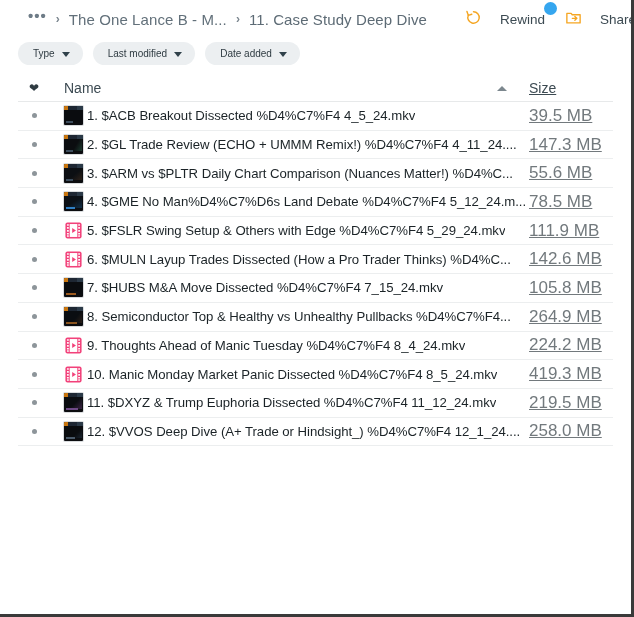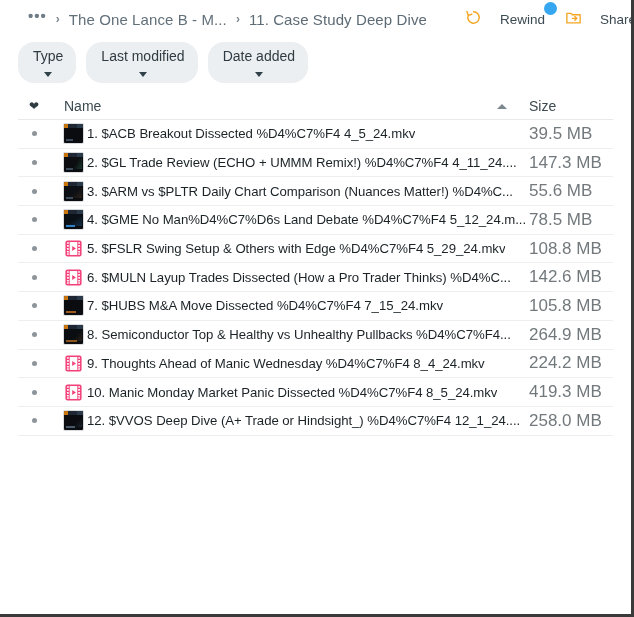--- a/index.html
+++ b/index.html
@@ -95,25 +95,24 @@
     padding: 4px 0 10px 18px;
   }
 
   .pill {
     display: flex;
     align-items: center;
     gap: 7px;
     background: #eceff1;
     border-radius: 16px;
     padding: 6px 13px 6px 15px;
-    font-size: 14px;
+    font-size: 10px;
     color: #2f3b42;
     cursor: pointer;
     user-select: none;
-    flex-direction: column;
   }
 
   .chev-down {
     display: inline-block;
     width: 0; height: 0;
     border-left: 4.5px solid transparent;
     border-right: 4.5px solid transparent;
     border-top: 5px solid #30414a;
     margin-top: 1px;
   }
@@ -163,20 +162,21 @@
     border-right: 5px solid transparent;
     border-bottom: 5px solid #7c878e;
     margin-right: 22px;
   }
 
   .col-size {
     width: 84px;
     flex: 0 0 84px;
     font-size: 12.5px;
     color: #3c4a52;
+    text-decoration: underline;
   }
 
   .row {
     display: flex;
     align-items: center;
     height: 28.7px;
     border-bottom: 1px solid #eceeef;
     margin: 0 18px;
     width: calc(100% - 36px);
     cursor: default;
@@ -408,21 +408,21 @@
     <rect x="14.9" y="6.4" width="2.0" height="1.7" rx=".4"></rect>
     <rect x="14.9" y="9.5" width="2.0" height="1.7" rx=".4"></rect>
     <rect x="14.9" y="12.6" width="2.0" height="1.7" rx=".4"></rect>
     <rect x="14.9" y="15.1" width="2.0" height="1.6" rx=".4"></rect>
   </g>
   <rect x="6.0" y="3.2" width="8.0" height="13.6" fill="#ffffff"></rect>
   <path d="M8.6 7.3 L12.6 10 L8.6 12.7 Z" fill="#F2417A"></path>
 </svg>
             <span class="fname">5. $FSLR Swing Setup &amp; Others with Edge %D4%C7%F4 5_29_24.mkv</span>
           </div>
-          <div class="col-size fsize">108.8 MB</div>
+          <div class="col-size fsize">111.9 MB</div>
         </div>
         <div class="row">
           <div class="col-fav">
             <span class="dot"></span>
           </div>
           <div class="col-name">
             <svg class="ficon" viewBox="0 0 20 20">
   <rect x="1.5" y="1.5" width="17" height="17" rx="2.2" fill="#F2417A"></rect>
   <g fill="#ffffff">
     <rect x="3.1" y="3.3" width="2.0" height="1.7" rx=".4"></rect>
@@ -486,21 +486,21 @@
     <rect x="3.1" y="15.1" width="2.0" height="1.6" rx=".4"></rect>
     <rect x="14.9" y="3.3" width="2.0" height="1.7" rx=".4"></rect>
     <rect x="14.9" y="6.4" width="2.0" height="1.7" rx=".4"></rect>
     <rect x="14.9" y="9.5" width="2.0" height="1.7" rx=".4"></rect>
     <rect x="14.9" y="12.6" width="2.0" height="1.7" rx=".4"></rect>
     <rect x="14.9" y="15.1" width="2.0" height="1.6" rx=".4"></rect>
   </g>
   <rect x="6.0" y="3.2" width="8.0" height="13.6" fill="#ffffff"></rect>
   <path d="M8.6 7.3 L12.6 10 L8.6 12.7 Z" fill="#F2417A"></path>
 </svg>
-            <span class="fname">9. Thoughts Ahead of Manic Wednesday %D4%C7%F4 8_4_24.mkv</span>
+            <span class="fname">9. Thoughts Ahead of Manic Tuesday %D4%C7%F4 8_4_24.mkv</span>
           </div>
           <div class="col-size fsize">224.2 MB</div>
         </div>
         <div class="row">
           <div class="col-fav">
             <span class="dot"></span>
           </div>
           <div class="col-name">
             <svg class="ficon" viewBox="0 0 20 20">
   <rect x="1.5" y="1.5" width="17" height="17" rx="2.2" fill="#F2417A"></rect>
@@ -521,20 +521,34 @@
 </svg>
             <span class="fname">10. Manic Monday Market Panic Dissected %D4%C7%F4 8_5_24.mkv</span>
           </div>
           <div class="col-size fsize">419.3 MB</div>
         </div>
         <div class="row">
           <div class="col-fav">
             <span class="dot"></span>
           </div>
           <div class="col-name">
+            <div class="thumb v11">
+              <span class="t-top"></span>
+              <span class="t-mid"></span>
+              <span class="t-bar"></span>
+            </div>
+            <span class="fname">11. $DXYZ &amp; Trump Euphoria Dissected %D4%C7%F4 11_12_24.mkv</span>
+          </div>
+          <div class="col-size fsize">219.5 MB</div>
+        </div>
+        <div class="row">
+          <div class="col-fav">
+            <span class="dot"></span>
+          </div>
+          <div class="col-name">
             <div class="thumb v12">
               <span class="t-top"></span>
               <span class="t-mid"></span>
               <span class="t-bar"></span>
             </div>
             <span class="fname">12. $VVOS Deep Dive (A+ Trade or Hindsight_) %D4%C7%F4 12_1_24....</span>
           </div>
           <div class="col-size fsize">258.0 MB</div>
         </div>
       </div>

